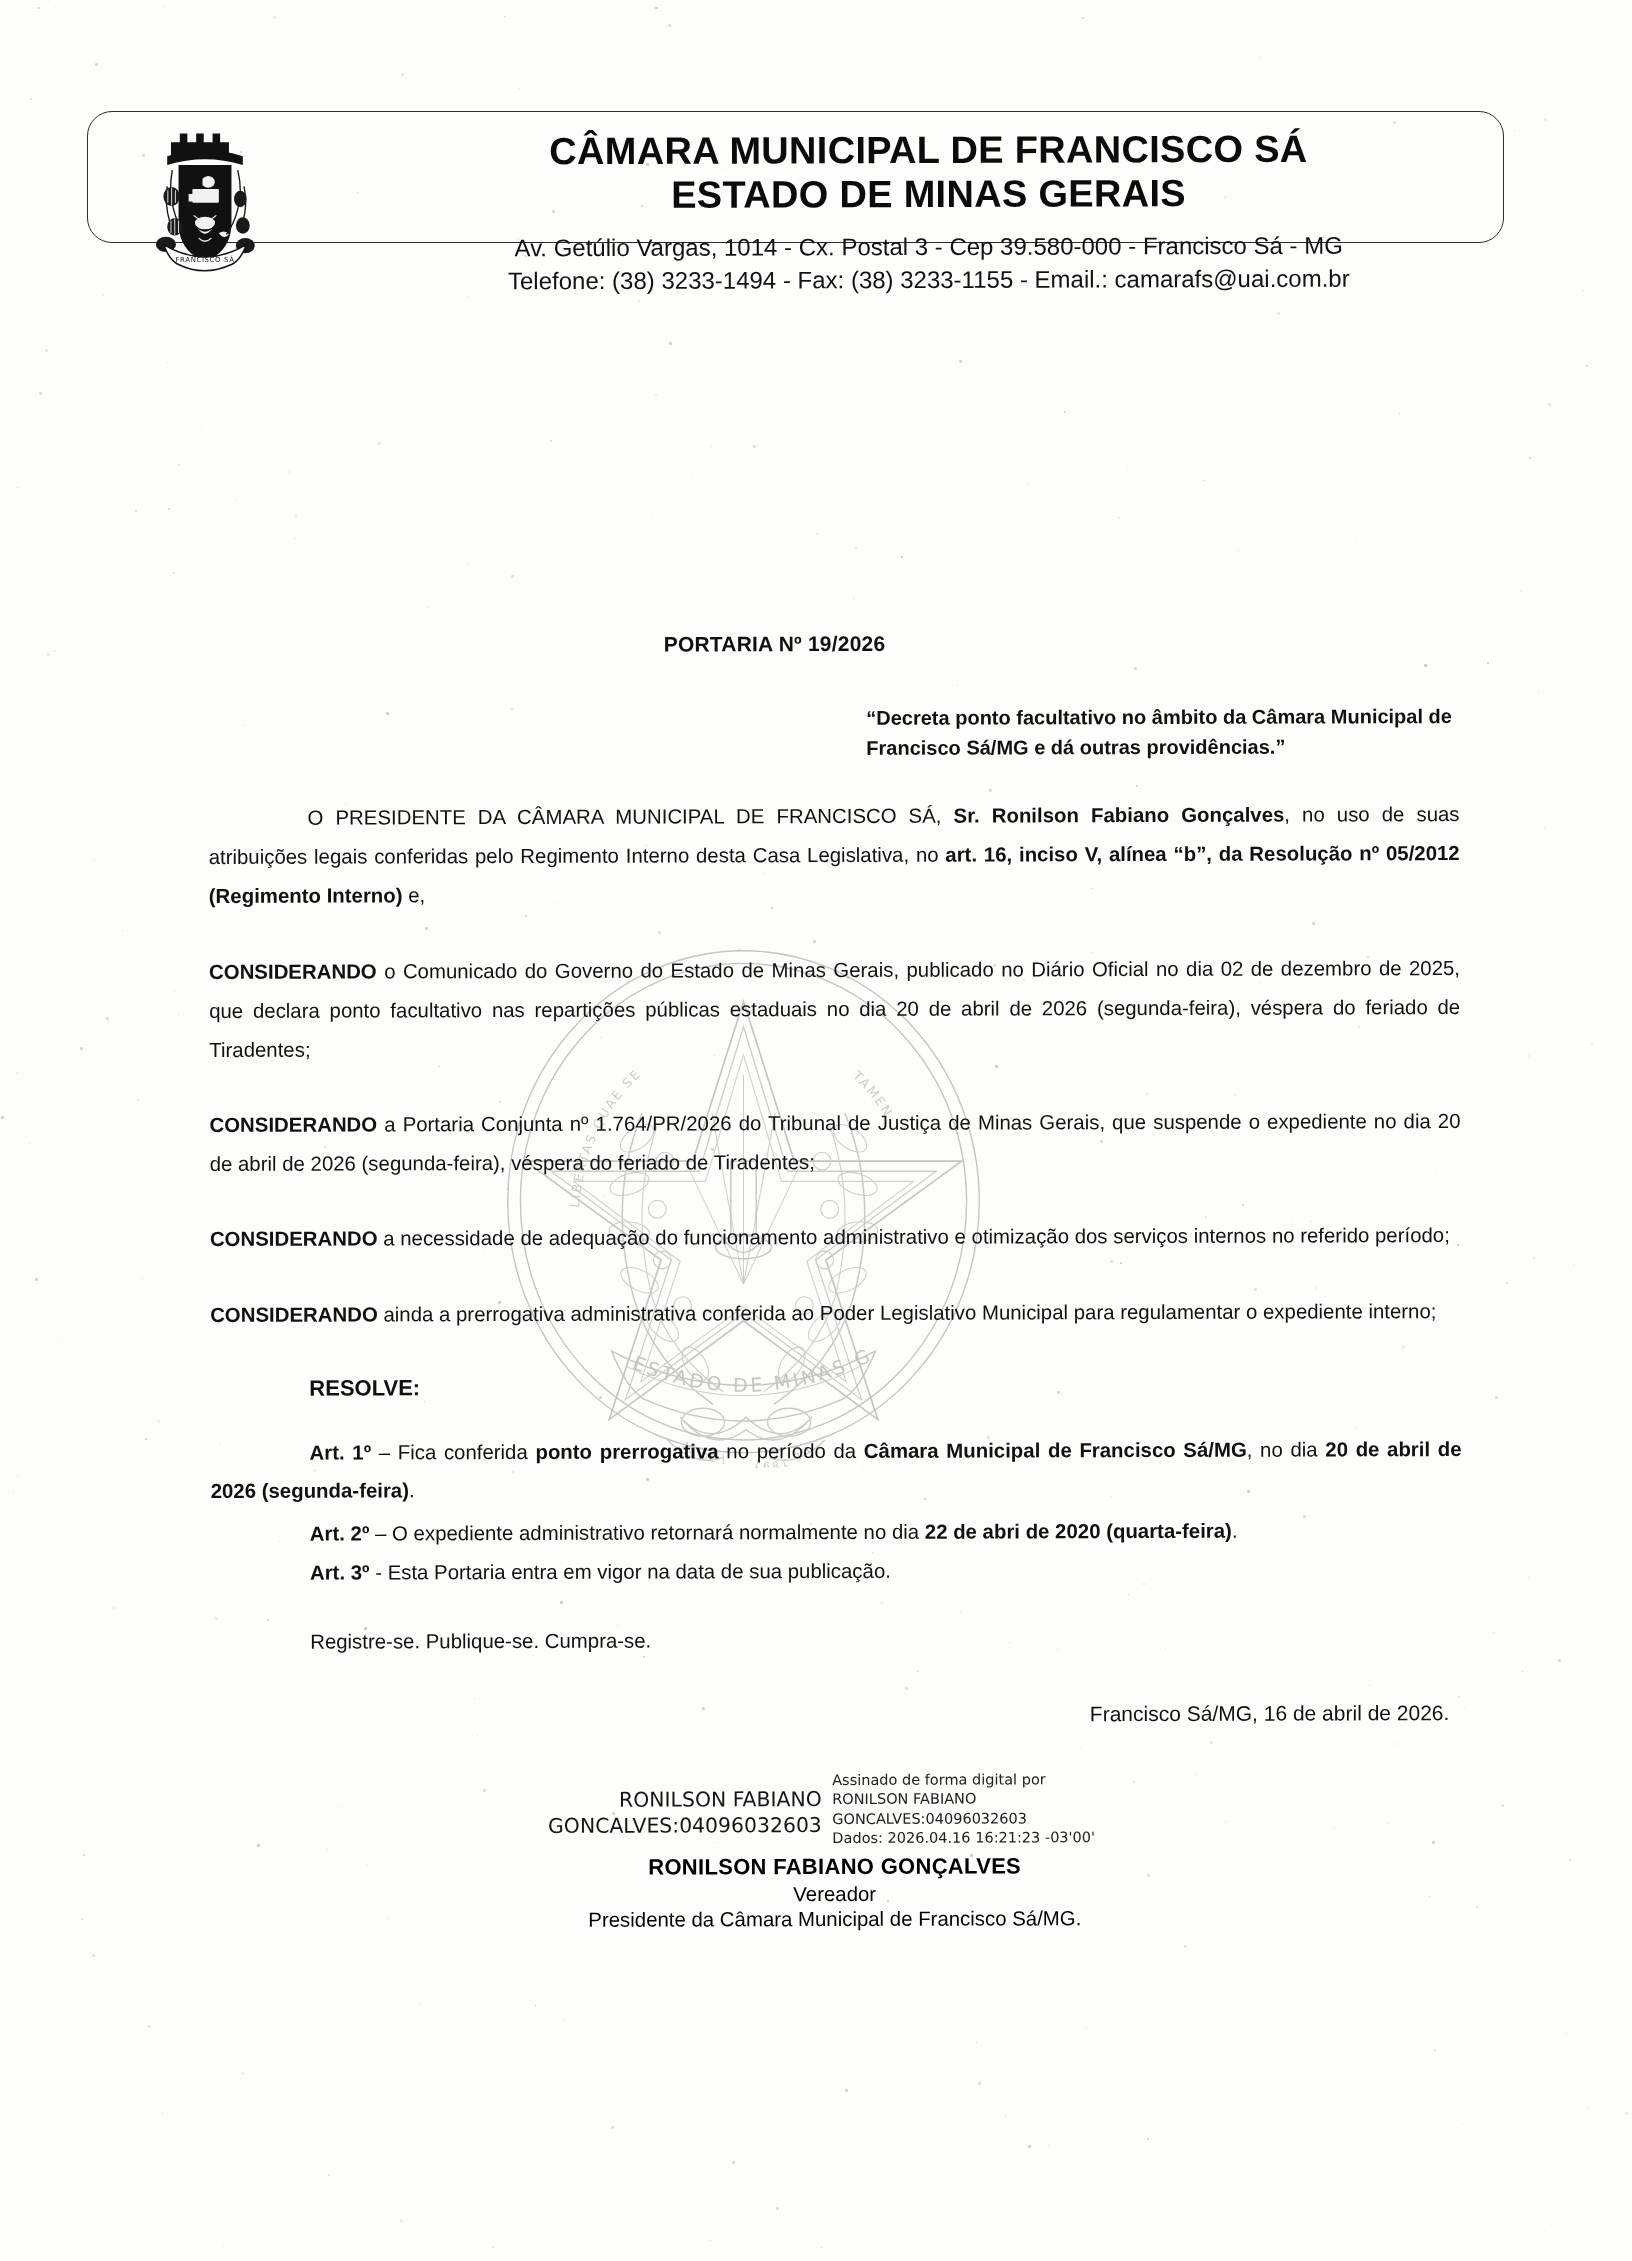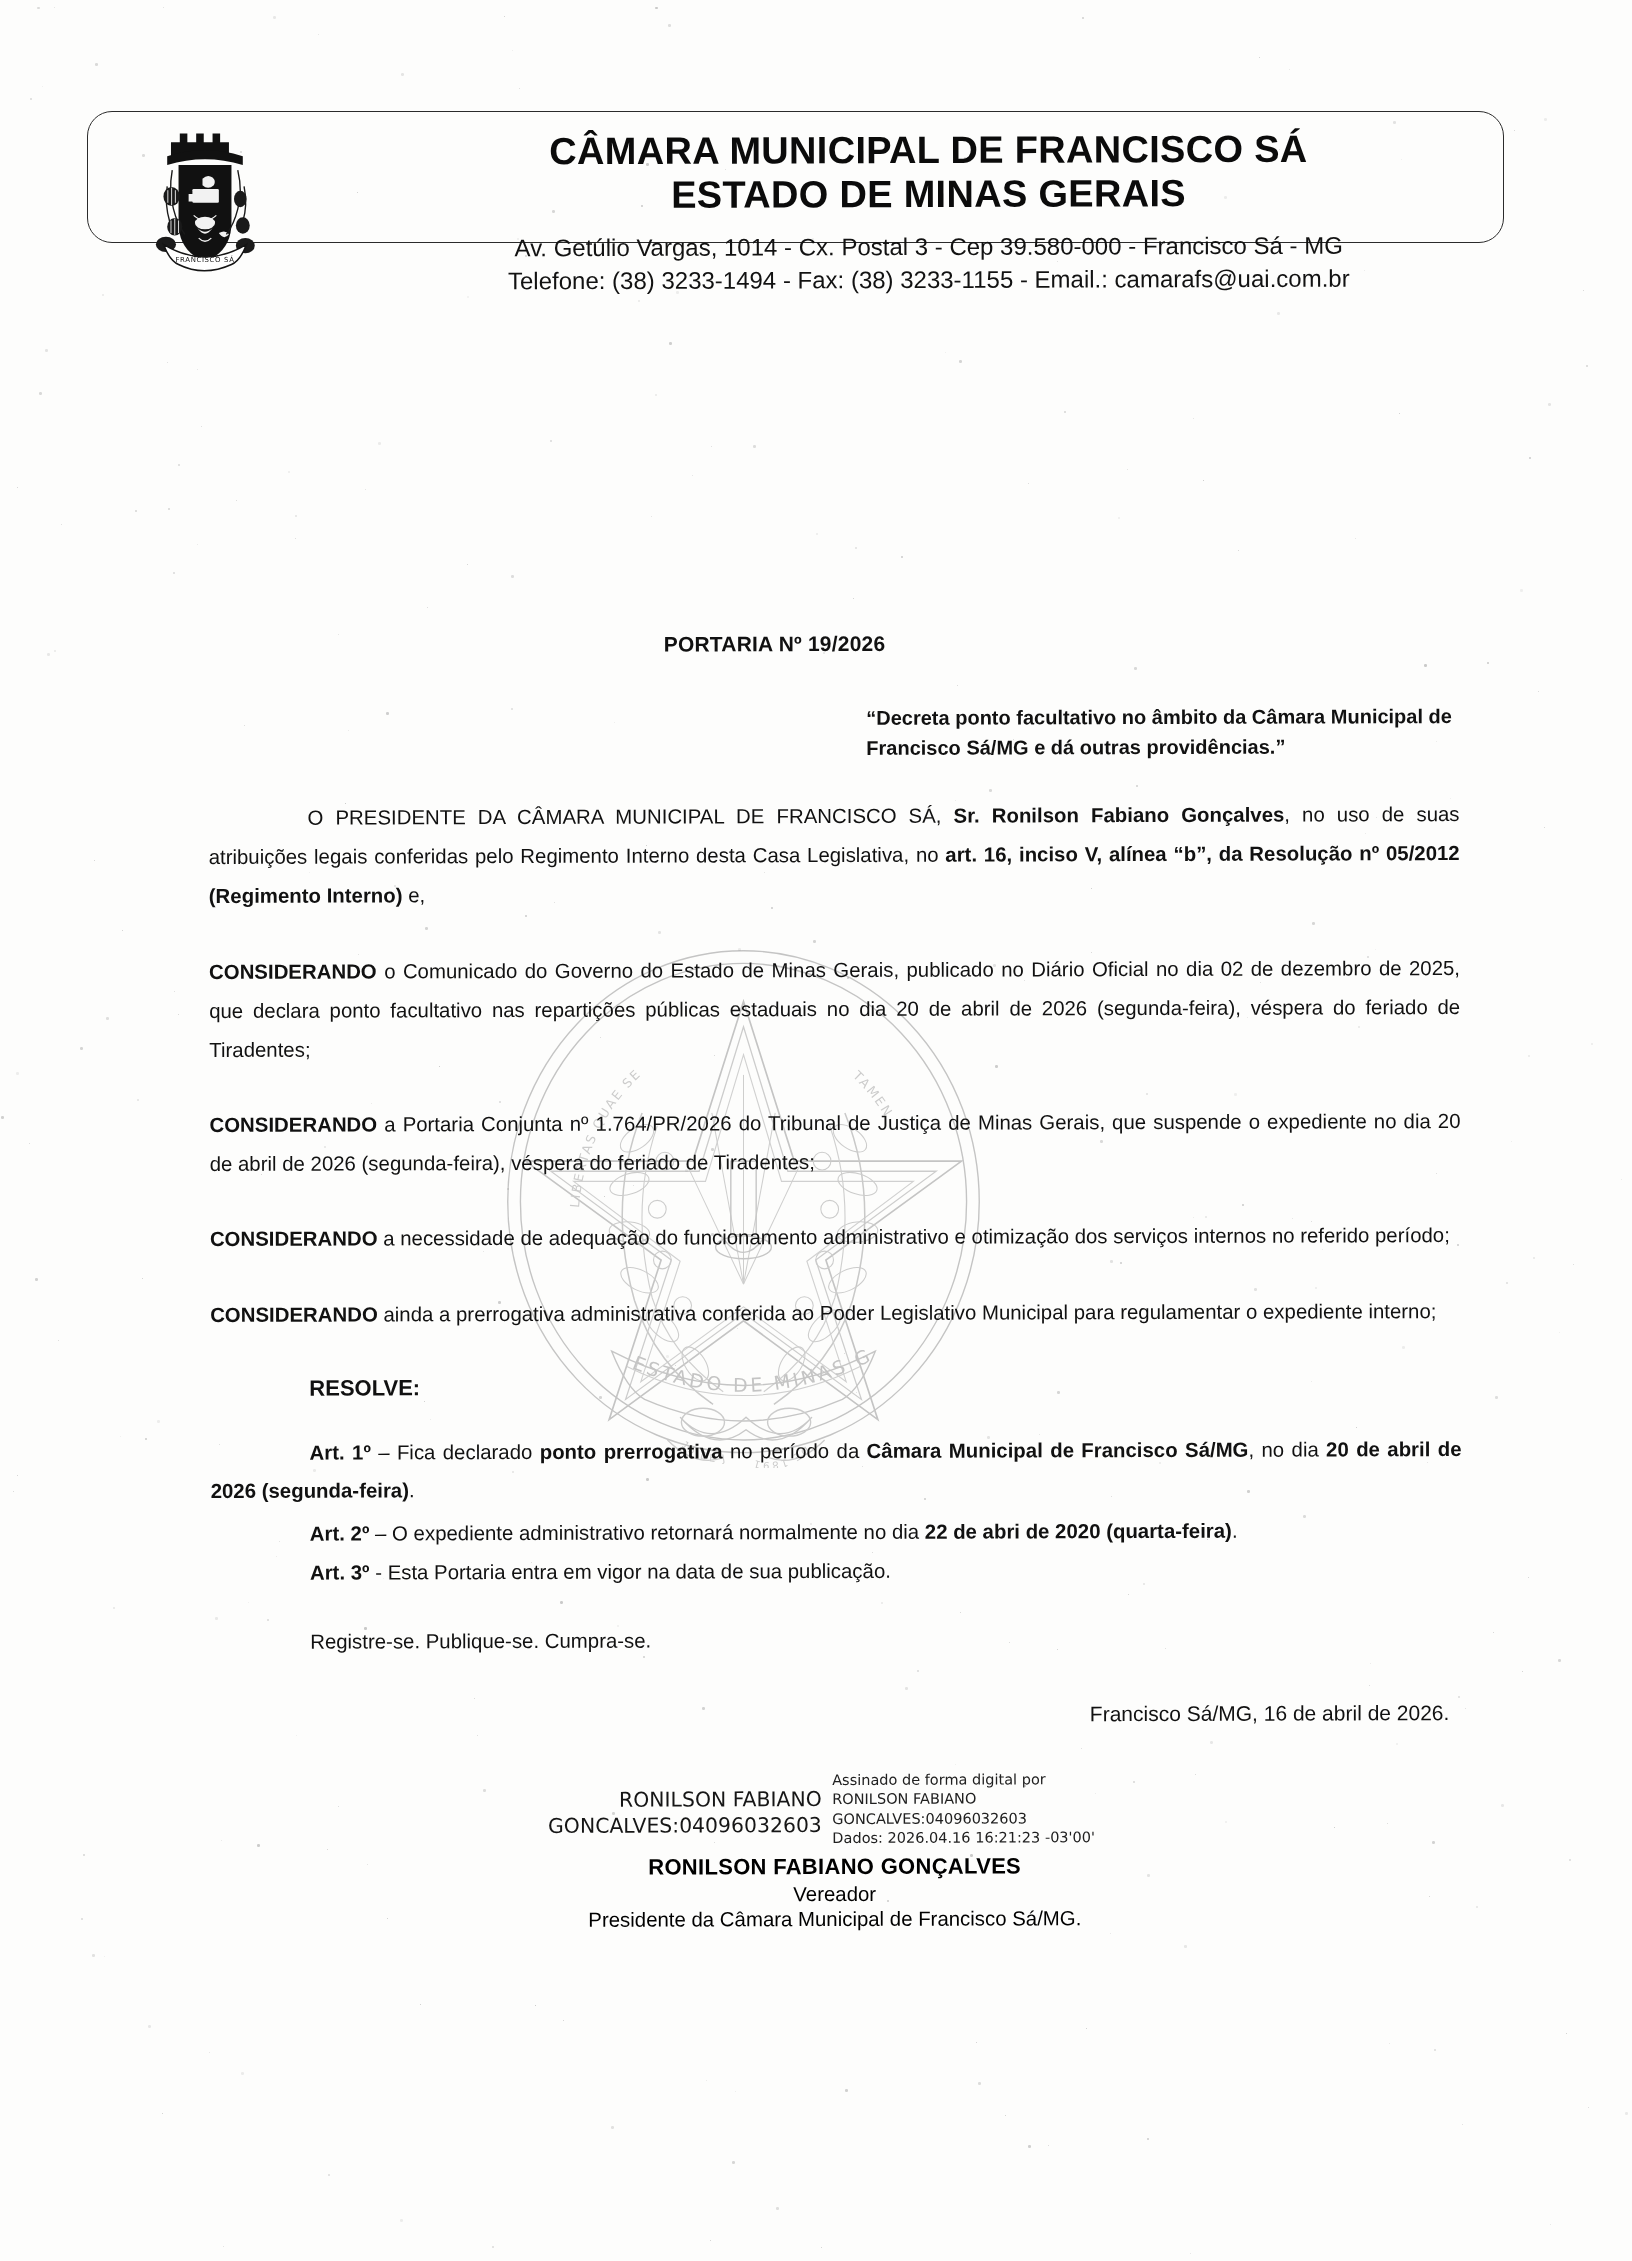--- a/index.html
+++ b/index.html
@@ -384,21 +384,21 @@
       <b>CONSIDERANDO</b><span> a necessidade de adequação do funcionamento administrativo e otimização dos serviços internos no referido período;</span>
     </div>
 
     <div class="considerando">
       <b>CONSIDERANDO</b><span> ainda a prerrogativa administrativa conferida ao Poder Legislativo Municipal para regulamentar o expediente interno;</span>
     </div>
 
     <div class="resolve">RESOLVE:</div>
 
     <div class="art">
-      <b>Art. 1º</b><span> – Fica declarado </span><b>ponto prerrogativa</b><span> no período da </span><b>Câmara Municipal de Francisco Sá/MG</b><span>, no dia </span><b>20 de abril de 2026 (segunda-feira)</b><span>.</span>
+      <b>Art. 1º</b><span> – Fica conferida </span><b>ponto prerrogativa</b><span> no período da </span><b>Câmara Municipal de Francisco Sá/MG</b><span>, no dia </span><b>20 de abril de 2026 (segunda-feira)</b><span>.</span>
     </div>
 
     <div class="art art-tight">
       <b>Art. 2º</b><span> – O expediente administrativo retornará normalmente no dia </span><b>22 de abri de 2020 (quarta-feira)</b><span>.</span>
     </div>
 
     <div class="art art-tight">
       <b>Art. 3º</b><span> - Esta Portaria entra em vigor na data de sua publicação.</span>
     </div>
 

